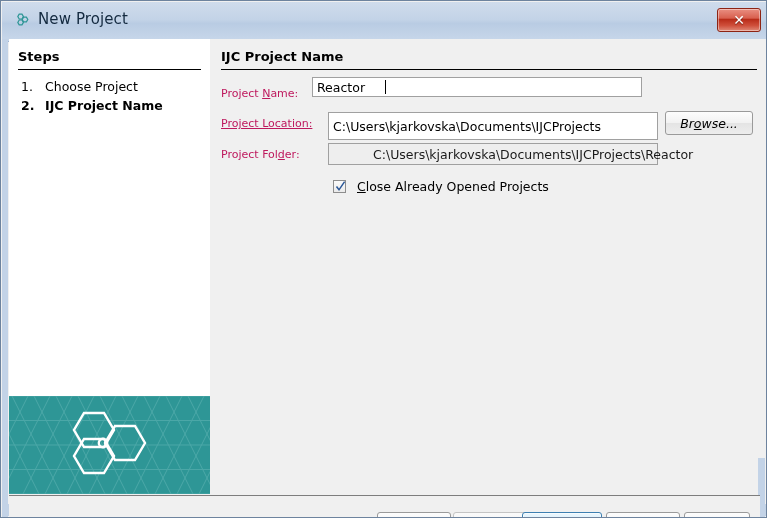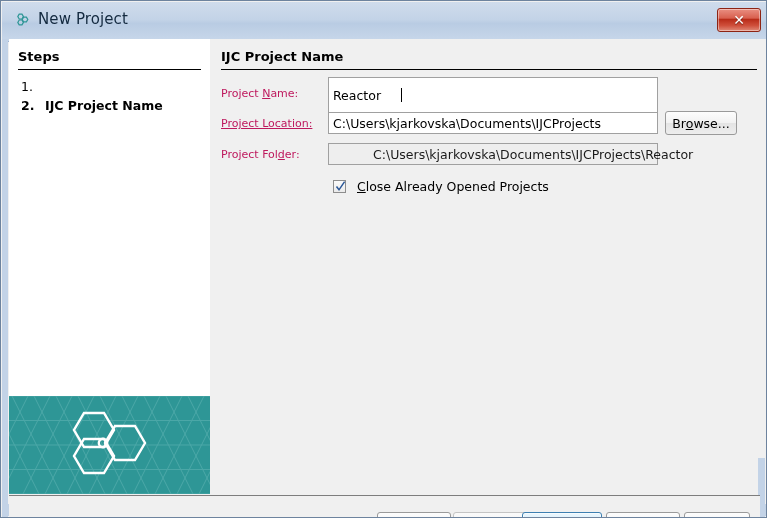--- a/index.html
+++ b/index.html
@@ -328,20 +328,21 @@
   <div class="bottom-strip"></div>
 
   <div class="content">
 
     <div class="left-panel">
       <div class="steps-title">Steps</div>
       <div class="steps-rule"></div>
       <div class="steps-list">
         <div class="step-row">
           <span class="step-num">1.</span>
+          <span>Choose Project</span>
         </div>
         <div class="step-row current">
           <span class="step-num">2.</span>
           <span>IJC Project Name</span>
         </div>
       </div>
 
     </div>
 
     <div class="brand-block">
@@ -364,32 +365,32 @@
       </span>
     </div>
 
     <div class="right-panel">
       <div class="panel-title">IJC Project Name</div>
       <div class="panel-rule"></div>
 
       <div class="field-label" style="left:11px; top:48px;">
         <span>Project </span><span class="mn">N</span><span>ame:</span>
       </div>
-      <div class="textfield" style="left:118px; top:38px; width:330px; height:36px;gap:20px;">
+      <div class="textfield" style="left:102px; top:38px; width:330px; height:20px;gap:20px;">
         <span>Reactor</span>
           <span class="caret"></span>
       </div>
 
       <div class="field-label" style="left:11px; top:78px;text-decoration:underline;">
         <span>Project </span><span class="mn">L</span><span>ocation:</span>
       </div>
-      <div class="textfield" style="left:118px; top:73px; width:330px; height:22px;">
+      <div class="textfield" style="left:118px; top:73px; width:330px; height:28px;">
         <span>C:\Users\kjarkovska\Documents\IJCProjects</span>
       </div>
-      <div class="browse-btn" style="left:455px; top:72px; width:72px; height:24px;">
+      <div class="browse-btn" style="left:455px; top:72px; width:88px; height:24px;font-style:italic;">
         <span><span>Br</span><span class="mn">o</span><span>wse...</span></span>
       </div>
 
       <div class="field-label" style="left:11px; top:109px;">
         <span>Project Fol</span><span class="mn">d</span><span>er:</span>
       </div>
       <div class="textfield readonly" style="left:118px; top:104px; width:330px; height:22px;padding-left:44px;">
         <span>C:\Users\kjarkovska\Documents\IJCProjects\Reactor</span>
       </div>
 

